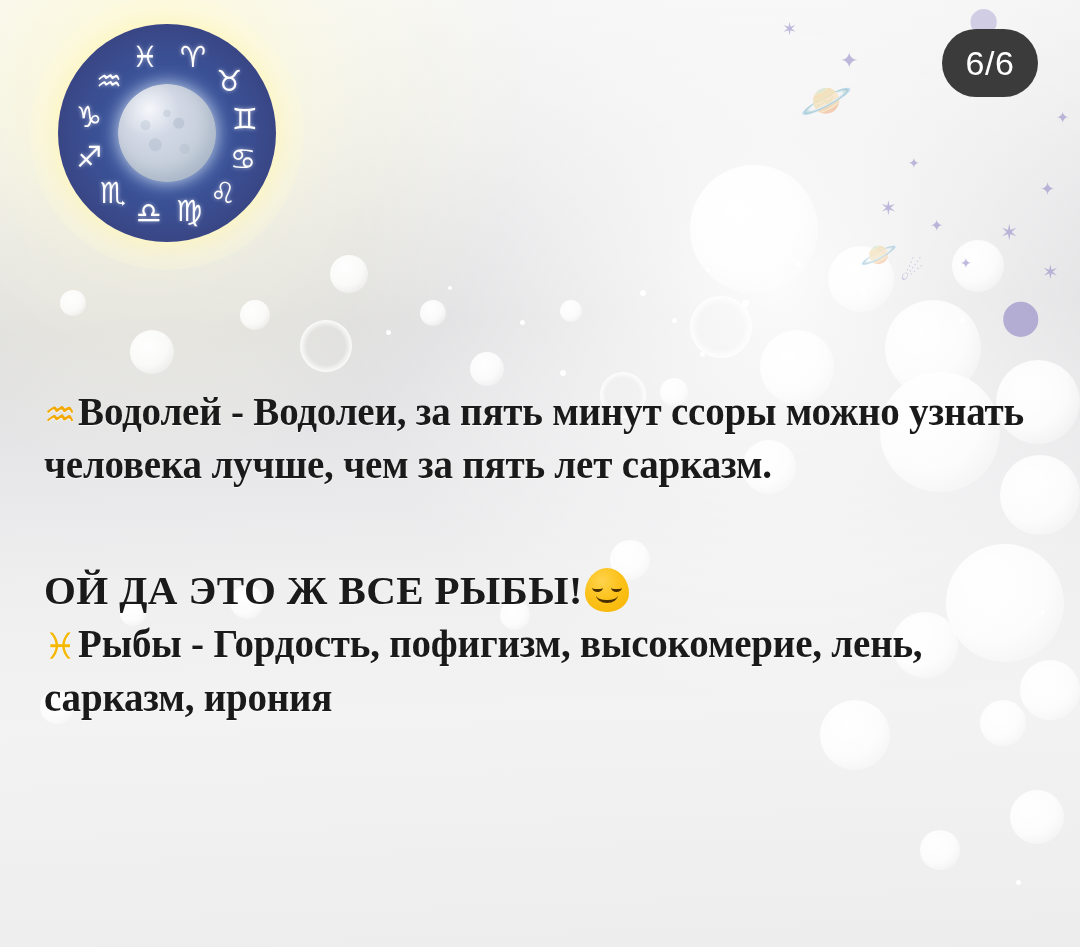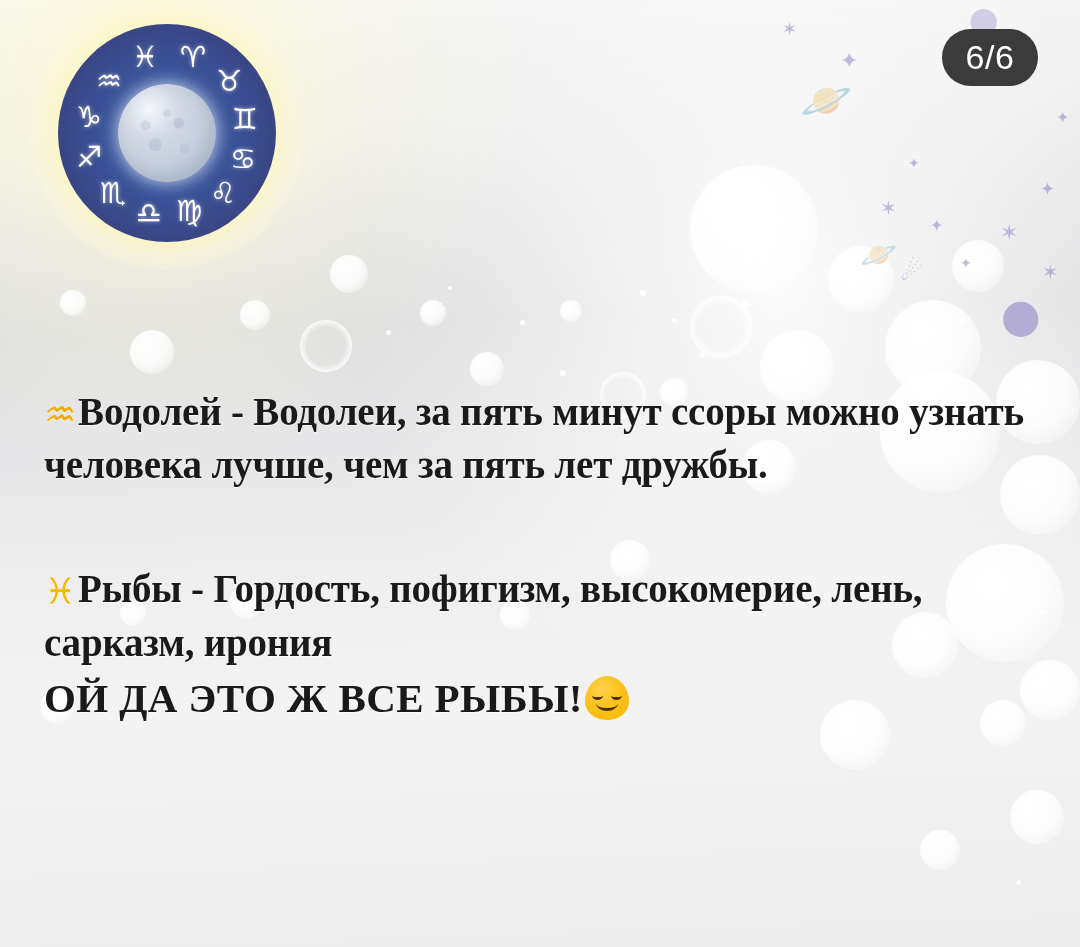--- a/index.html
+++ b/index.html
@@ -136,21 +136,21 @@
       0 0 10px #ffffff,
       0 0 18px rgba(255,255,255,0.95),
       2px 3px 6px rgba(255,255,255,0.9);
   }
 
   .page-badge {
     position: absolute;
     right: 42px;
     top: 29px;
     min-width: 96px;
-    height: 57px;
+    height: 68px;
     padding: 0 16px;
     box-sizing: border-box;
     border-radius: 36px;
     background: #3b3b3b;
     color: #ffffff;
     font-family: "Liberation Sans", sans-serif;
     font-size: 34px;
     font-weight: 400;
     display: flex;
     align-items: center;
@@ -325,22 +325,22 @@
       </div>
     </div>
 
 
     <div class="page-badge">6/6</div>
   </div>
 
   <div class="content">
 
     <div class="horoscope-entry">
-      <p class="entry-text"><span class="sign-glyph aquarius">♒</span><span>Водолей - Водолеи, за пять минут ссоры можно узнать человека лучше, чем за пять лет дружбы.</span></p>
+      <p class="entry-text"><span class="sign-glyph aquarius">♒</span><span>Водолей - Водолеи, за пять минут ссоры можно узнать человека лучше, чем за пять лет сарказм.</span></p>
     </div>
 
     <div class="horoscope-entry">
+      <p class="entry-text shout"><span>ОЙ ДА ЭТО Ж ВСЕ РЫБЫ!</span><span class="emoji-smile"><span class="eye left"></span><span class="eye right"></span><span class="mouth"></span></span></p>
       <p class="entry-text"><span class="sign-glyph pisces">♓</span><span>Рыбы - Гордость, пофигизм, высокомерие, лень, сарказм, ирония</span></p>
-      <p class="entry-text shout"><span>ОЙ ДА ЭТО Ж ВСЕ РЫБЫ!</span><span class="emoji-smile"><span class="eye left"></span><span class="eye right"></span><span class="mouth"></span></span></p>
     </div>
 
   </div>
 </div>
 
 </body></html>

